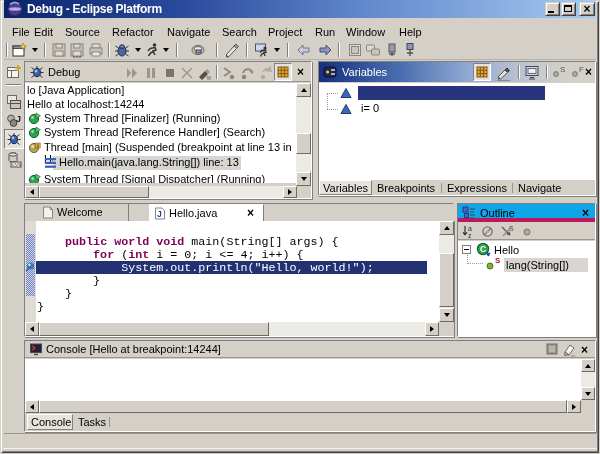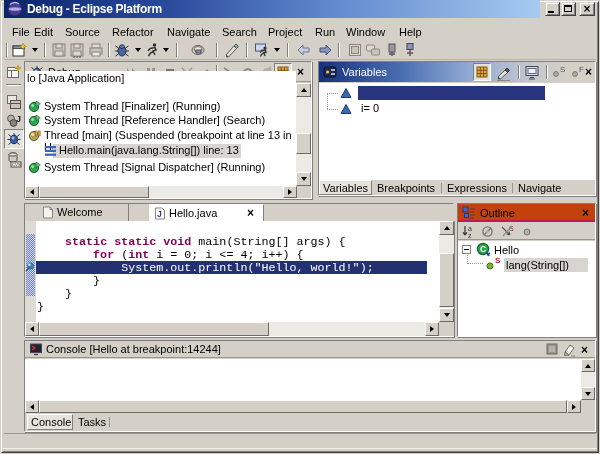--- a/index.html
+++ b/index.html
@@ -19,21 +19,21 @@
 .tsep{width:1px;background:#808080;box-shadow:1px 0 0 #fff}
 .mono{font-family:"Liberation Mono",monospace;font-size:11.7px;white-space:pre}
 .kw{color:#7f0055;font-weight:bold}
 </style></head>
 <body>
 
 <div class="ab" style="left:0;top:0;width:600px;height:454px;border:1px solid #d4d0c8;"></div>
 <div class="ab" style="left:1px;top:1px;width:598px;height:452px;border:1px solid;border-color:#fff #404040 #404040 #fff;"></div>
 <div class="ab" style="left:2px;top:2px;width:596px;height:450px;border:1px solid;border-color:#d4d0c8 #808080 #808080 #d4d0c8;"></div>
 
-<div class="ab" style="left:4px;top:0;width:536px;height:18px;background:linear-gradient(to right,#0a246a,#2a4a9c 30%,#5f87cc 60%,#a6caf0)">
+<div class="ab" style="left:4px;top:0;width:592px;height:18px;background:linear-gradient(to right,#0a246a,#2a4a9c 30%,#5f87cc 60%,#a6caf0)">
   <svg class="ab" style="left:3px;top:1px" width="16" height="16" viewBox="0 0 16 16">
     <circle cx="8" cy="8" r="7" fill="#3a3060"></circle>
     <circle cx="8" cy="8" r="6" fill="#4a3d8f"></circle>
     <ellipse cx="8" cy="8" rx="6.4" ry="2" fill="#8f86d8"></ellipse>
     <ellipse cx="8" cy="8" rx="6.4" ry="0.8" fill="#c5c0ef"></ellipse>
     <path d="M3 3.5 A6.5 6.5 0 0 1 12 3" stroke="#b9b2ea" stroke-width="1.4" fill="none"></path>
   </svg>
   <span class="ab" style="left:23px;top:2px;font-size:12px;font-weight:bold;color:#fff;letter-spacing:-.3px">Debug - Eclipse Platform</span>
 
   <div class="ab rz2" style="left:541px;top:2px;width:15px;height:14px;background:#d4d0c8">
@@ -228,22 +228,23 @@
     </svg>
     <div class="ab tsep" style="left:252px;top:3px;height:14px"></div>
     <div class="ab sk" style="left:249px;top:1px;width:18px;height:18px;background:#e4e2dc"></div>
     <svg class="ab" style="left:251px;top:3px" width="14" height="14" viewBox="0 0 14 14">
       <rect x="2" y="2" width="10" height="10" fill="#e8a33d" stroke="#7a5a10"></rect>
       <path d="M2 5.3 h10 M2 8.6 h10 M5.3 2 v10 M8.6 2 v10" stroke="#7a5a10" stroke-width="1"></path>
     </svg>
     <span class="ab" style="left:272px;top:3px;font-size:12px;font-weight:bold">×</span>
   </div>
 
-  <div class="ab white" style="left:0;top:9px;width:271px;height:115px;overflow:hidden">
+  <div class="ab white" style="left:0;top:21px;width:271px;height:100px;overflow:hidden">
     <div class="ab" style="left:2px;top:1px">lo [Java Application]</div>
+    <div class="ab" style="left:2px;top:15px">Hello at localhost:14244</div>
     <svg class="ab" style="left:3px;top:29px" width="13" height="13" viewBox="0 0 13 13">
         <circle cx="6" cy="7" r="4.6" fill="#2da44e" stroke="#1a5c2e"></circle>
         <circle cx="4.6" cy="5.4" r="1.5" fill="#8fe0a8"></circle>
         <path d="M8 1 l4.4 2.8 L8 6.5 Z" fill="#5fc97f" stroke="#1a5c2e" stroke-width=".6"></path>
       </svg>
     <div class="ab" style="left:19px;top:29px">System Thread [Finalizer] (Running)</div>
     <svg class="ab" style="left:3px;top:43px" width="13" height="13" viewBox="0 0 13 13">
         <circle cx="6" cy="7" r="4.6" fill="#2da44e" stroke="#1a5c2e"></circle>
         <circle cx="4.6" cy="5.4" r="1.5" fill="#8fe0a8"></circle>
         <path d="M8 1 l4.4 2.8 L8 6.5 Z" fill="#5fc97f" stroke="#1a5c2e" stroke-width=".6"></path>
@@ -377,21 +378,21 @@
 
   <div class="ab" style="left:0;top:17px;width:11px;height:101px;background:#dedbd4"></div>
   <div class="ab" style="left:1px;top:30px;width:9px;height:62px;background:conic-gradient(#7584bd 25%,#cfd4e8 0 50%,#7584bd 0 75%,#cfd4e8 0);background-size:2px 2px"></div>
   <svg class="ab" style="left:0px;top:57px" width="11" height="11" viewBox="0 0 11 11">
     <circle cx="5.5" cy="5" r="3.6" fill="#3a7ab8"></circle>
     <circle cx="4.4" cy="3.8" r="1.4" fill="#b8e0f0"></circle>
     <path d="M1 10 L5 6" stroke="#2a6a90" stroke-width="1.4"></path>
   </svg>
 
   <div class="ab white" style="left:11px;top:17px;width:403px;height:101px;overflow:hidden">
-    <div class="mono ab" style="left:1px;top:14px">    <span class="kw">static static void</span> main(String[] args) {</div>
+    <div class="mono ab" style="left:1px;top:14px">    <span class="kw">public world void</span> main(String[] args) {</div>
     <div class="mono ab" style="left:1px;top:27px">        <span class="kw">for</span> (<span class="kw">int</span> i = 0; i &lt;= 4; i++) {</div>
     <div class="ab" style="left:0;top:40px;width:391px;height:13px;background:#233173"></div>
     <div class="mono ab" style="left:1px;top:40px;color:#fff">            System.out.println("Hello, world!");</div>
     <div class="mono ab" style="left:1px;top:53px">        }</div>
     <div class="mono ab" style="left:1px;top:66px">    }</div>
     <div class="mono ab" style="left:1px;top:79px">}</div>
   </div>
 
   <div class="ab sbtrack" style="left:414px;top:17px;width:15px;height:101px">
     <div class="ab sbbtn" style="left:0;top:0;width:15px;height:14px">
@@ -409,21 +410,21 @@
       </div>
     <div class="ab thumb" style="left:14px;top:0;width:230px;height:14px"></div>
     <div class="ab sbbtn" style="left:400px;top:0;width:14px;height:14px">
         <span class="tri rt"></span>
       </div>
     <div class="ab" style="left:414px;top:0;width:15px;height:14px;background:#d4d0c8"></div>
   </div>
 </div>
 
 <div class="ab" style="left:457px;top:203px;width:139px;height:134px;background:#d4d0c8;border:1px solid #808080;border-right-color:#fff;border-bottom-color:#fff;box-shadow:1px 1px 0 #808080">
-  <div class="ab" style="left:0;top:0;width:137px;height:18px;background:#c2410c;border-bottom:2px solid #be185d">
+  <div class="ab" style="left:0;top:0;width:137px;height:18px;background:#0ea5e9;border-bottom:4px solid #be185d">
     <svg class="ab" style="left:4px;top:2px" width="14" height="14" viewBox="0 0 14 14">
       <rect x="1" y="1" width="5" height="5" fill="#4466c8" stroke="#223a80"></rect>
       <rect x="2.5" y="7.5" width="4" height="4" fill="#4466c8" stroke="#223a80"></rect>
       <path d="M8 3 h5 M8 6 h4 M8 9 h5 M8 12 h4" stroke="#445" stroke-width="1.2"></path>
     </svg>
     <span class="ab" style="left:22px;top:3px">Outline</span>
     <span class="ab" style="left:124px;top:2px;font-size:12px;font-weight:bold">×</span>
   </div>
   <div class="ab" style="left:0;top:19px;width:137px;height:17px;background:#d4d0c8;border-bottom:1px solid #9a968e">
     <svg class="ab" style="left:3px;top:1px" width="15" height="15" viewBox="0 0 15 15">

